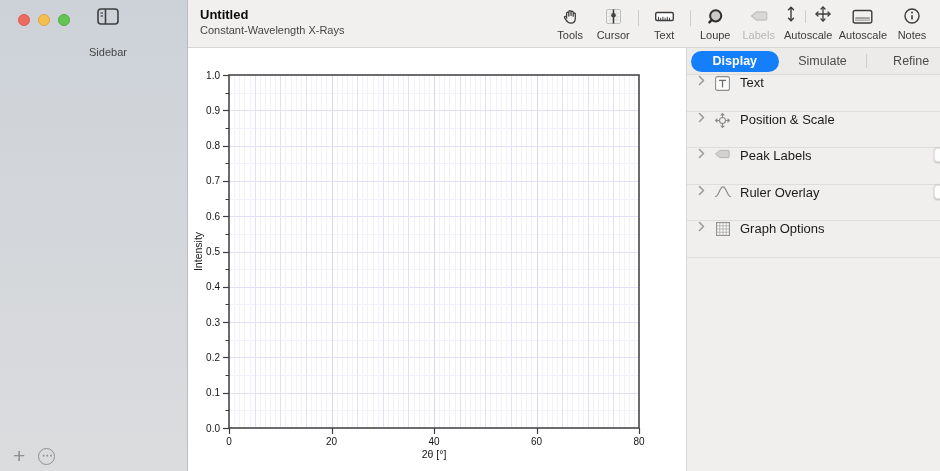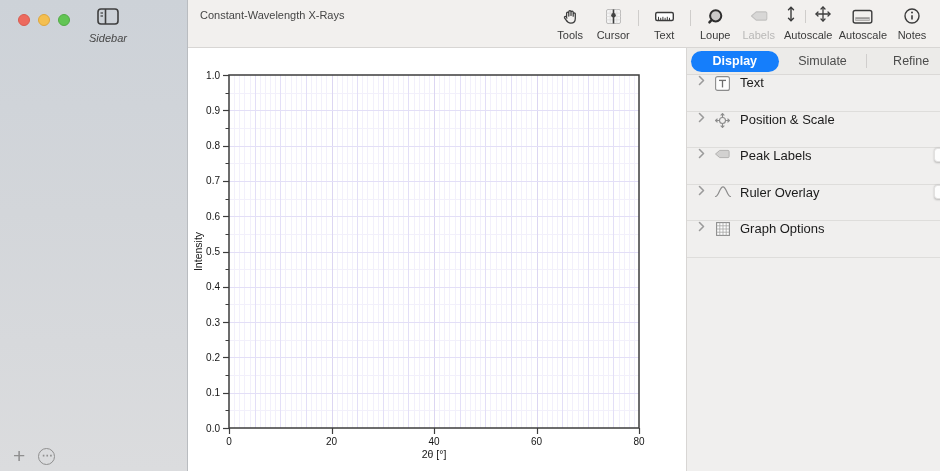--- a/index.html
+++ b/index.html
@@ -11,21 +11,21 @@
   .sidebar { position:absolute; left:0; top:0; width:188px; height:471px;
     background:linear-gradient(180deg,#cdd2d8 0%,#d3d6da 45%,#dbdcde 100%);
     border-right:1px solid #b9bcc0; }
   .traffic { position:absolute; top:14px; left:18px; display:flex; gap:8px; }
   .traffic span { width:12px; height:12px; border-radius:50%; display:block; }
   .t-red   { background:#ed6a5e; border:0.5px solid #d95c50; }
   .t-yellow{ background:#f4bf50; border:0.5px solid #dfa73c; }
   .t-green { background:#62c554; border:0.5px solid #53ab46; }
   .sidebar-toggle { position:absolute; top:8px; left:78px; width:60px; text-align:center; cursor:default; }
   .sidebar-toggle .glyph { display:inline-block; }
-  .sidebar-toggle .lbl { display:block; font-size:11px; color:#454545; margin-top:3px;font-style:italic; }
+  .sidebar-toggle .lbl { display:block; font-size:11px; color:#454545; margin-top:17px; }
   .sidebar-bottom { position:absolute; left:0; bottom:0; height:30px; width:100%; display:flex; align-items:center; }
   .plus-btn { font-size:21px; line-height:18px; color:#8f8f8f; margin-left:13px; font-weight:400; }
   .more-btn { width:17px; height:17px; border:1.5px solid #8f8f8f; border-radius:50%;
     margin-left:13px; color:#8f8f8f; font-size:11px; line-height:13px; text-align:center; font-weight:bold; letter-spacing:-1px; }
 
   
   .toolbar { position:absolute; left:188px; top:0; width:752px; height:48px;
     background:#f2f0ee; border-bottom:1px solid #d8d6d4; }
   .title-block { position:absolute; left:12px; top:7px; }
   .title-block .title { font-size:13px; font-weight:bold; color:#0c0c0c; }
@@ -86,20 +86,21 @@
       <span class="lbl">Sidebar</span>
     </div>
     <div class="sidebar-bottom">
       <span class="plus-btn">+</span>
       <span class="more-btn">⋯</span>
     </div>
   </aside>
 
   <header class="toolbar">
     <div class="title-block">
+      <div class="title">Untitled</div>
       <div class="subtitle">Constant-Wavelength X-Rays</div>
     </div>
 
     <div class="tb-actions">
 
       <div class="tb-item">
         <span class="icon-slot">
           <svg width="19" height="19" viewBox="0 0 19 19" fill="none" stroke="#3c3c3c" stroke-width="1.25" stroke-linecap="round" stroke-linejoin="round">
             <path d="M5.6,9.6 V6.2 a1.1,1.1 0 0 1 2.2,0 V9 M7.8,8.6 V4.7 a1.1,1.1 0 0 1 2.2,0 V8.4 M10,8.4 V5.3 a1.1,1.1 0 0 1 2.2,0 V9.2 M12.2,9.2 V7 a1.05,1.05 0 0 1 2.1,0 V11.4 c0,2.9 -1.8,4.6 -4.5,4.6 c-2.5,0 -3.7,-1.1 -4.8,-3.1 L3.5,10.8 a1,1 0 0 1 1.7,-1 l0.7,1.3"></path>
           </svg>

